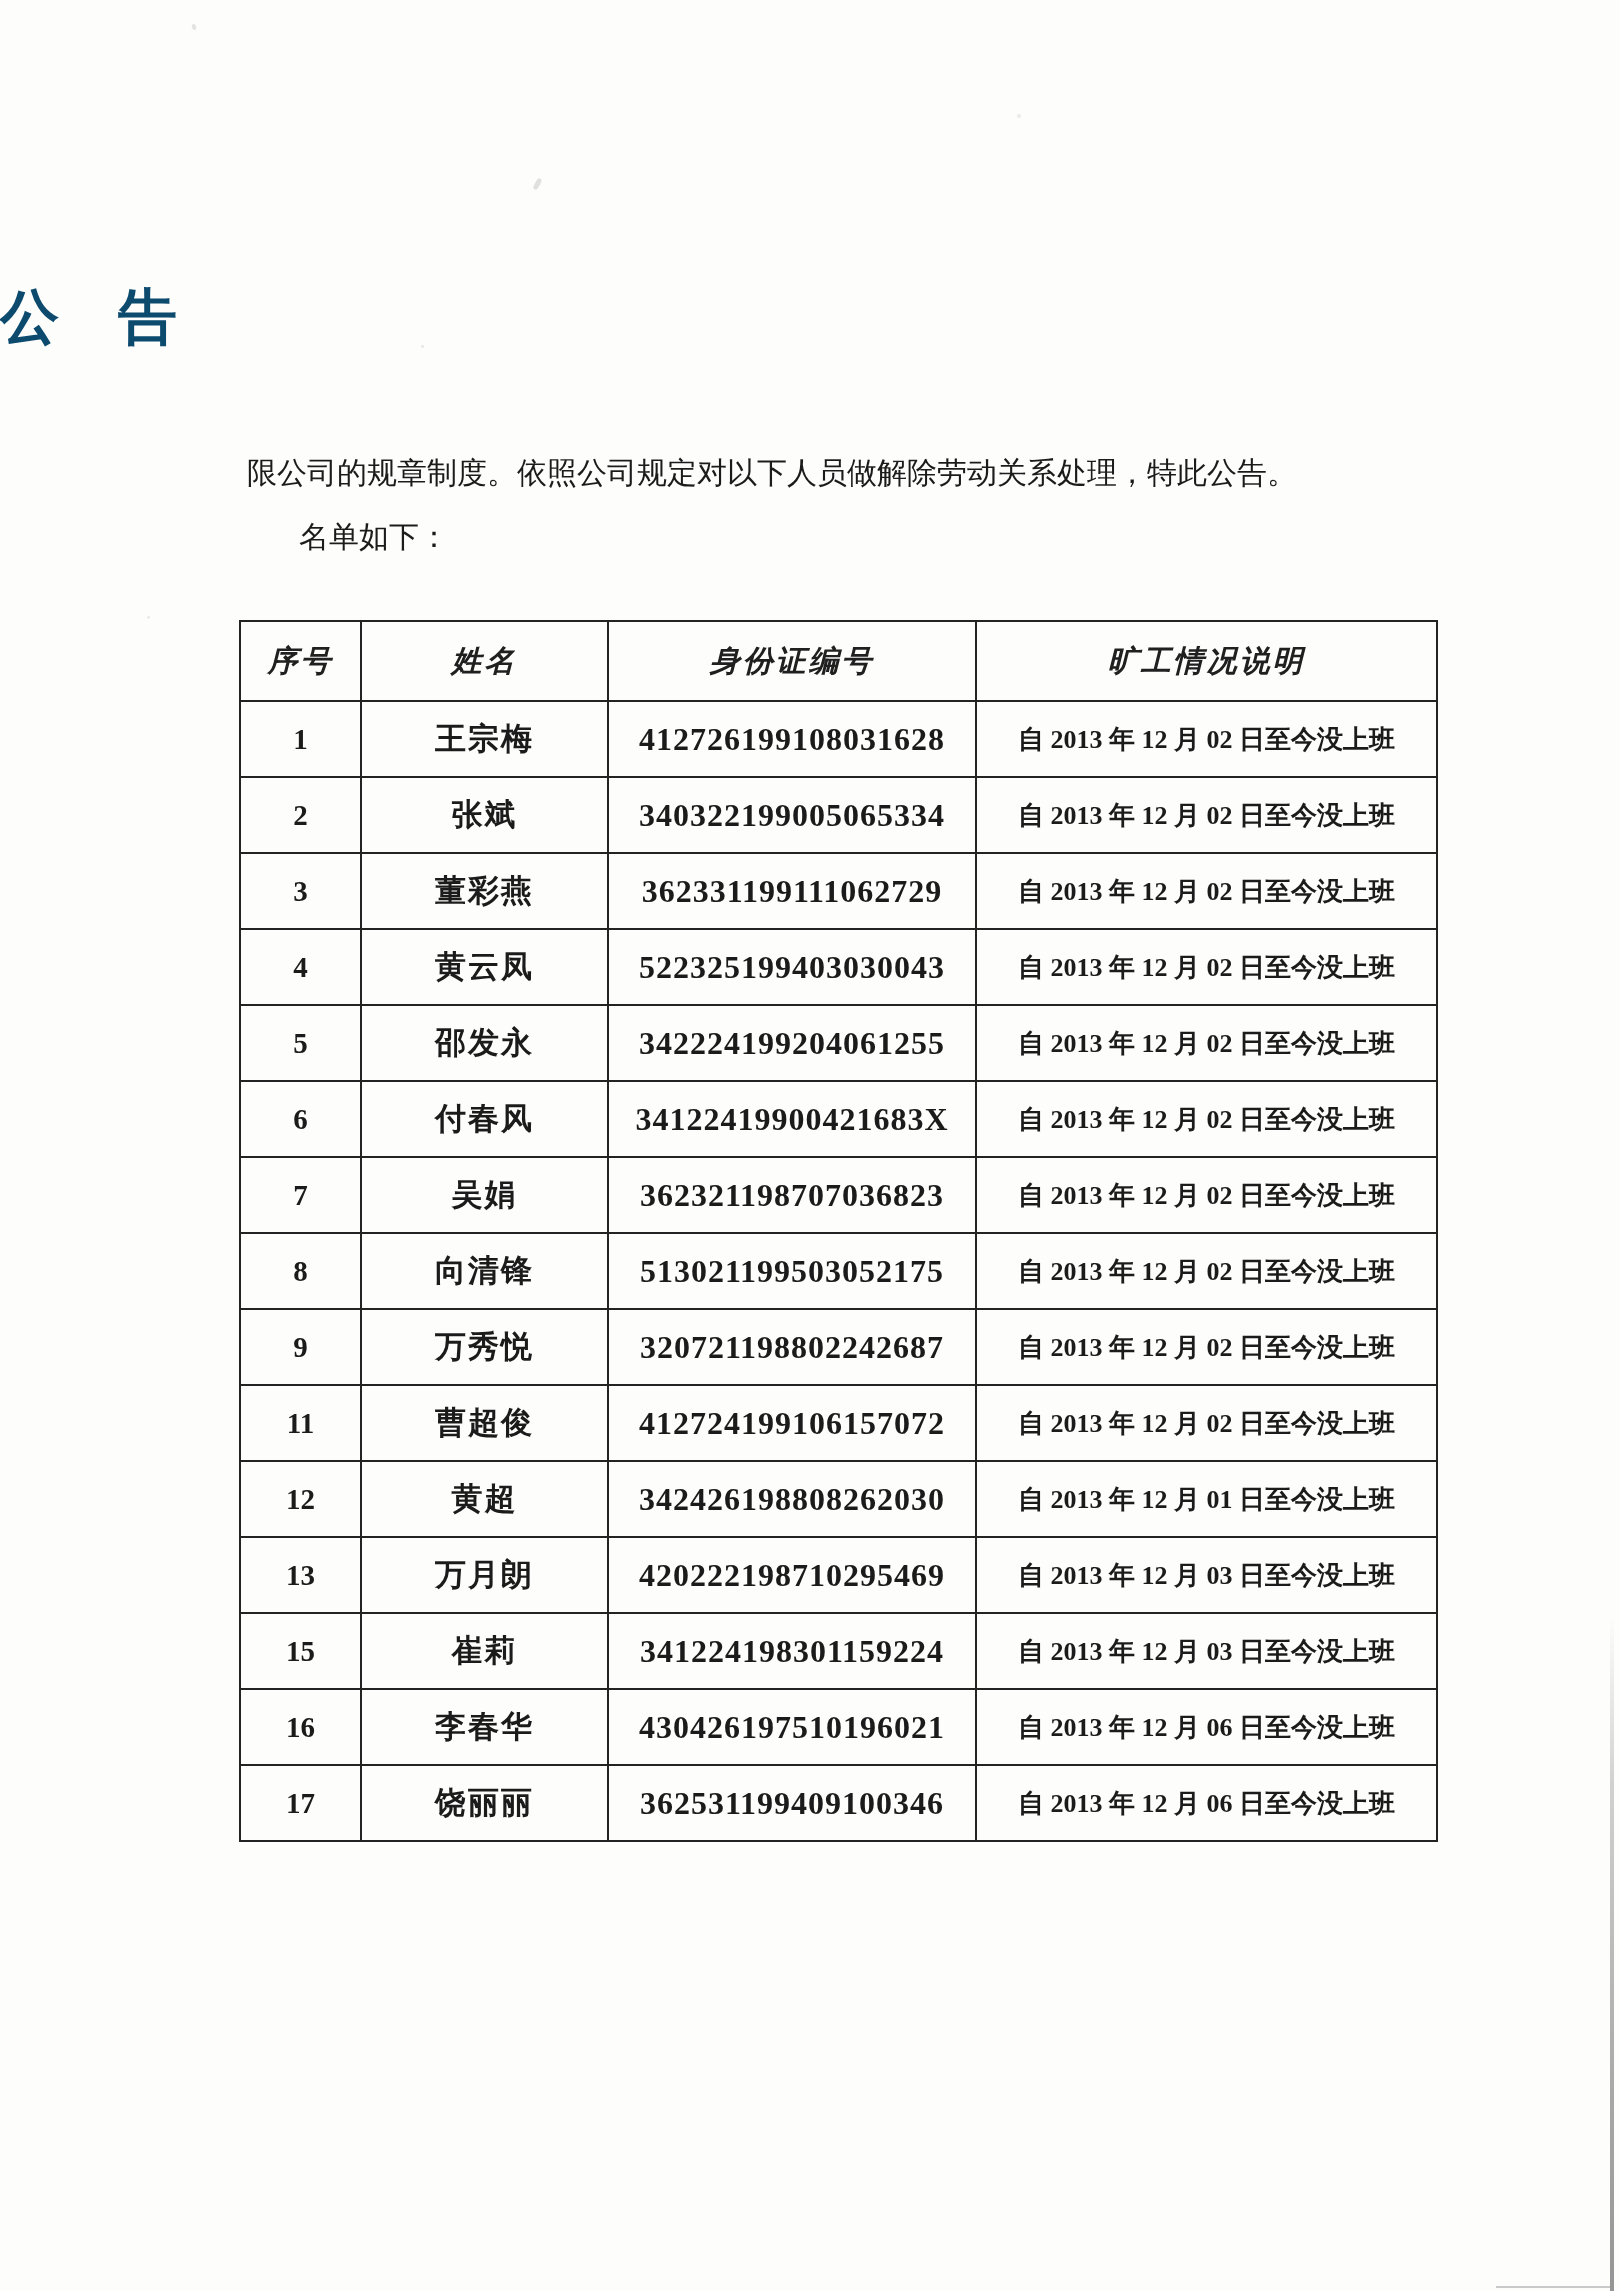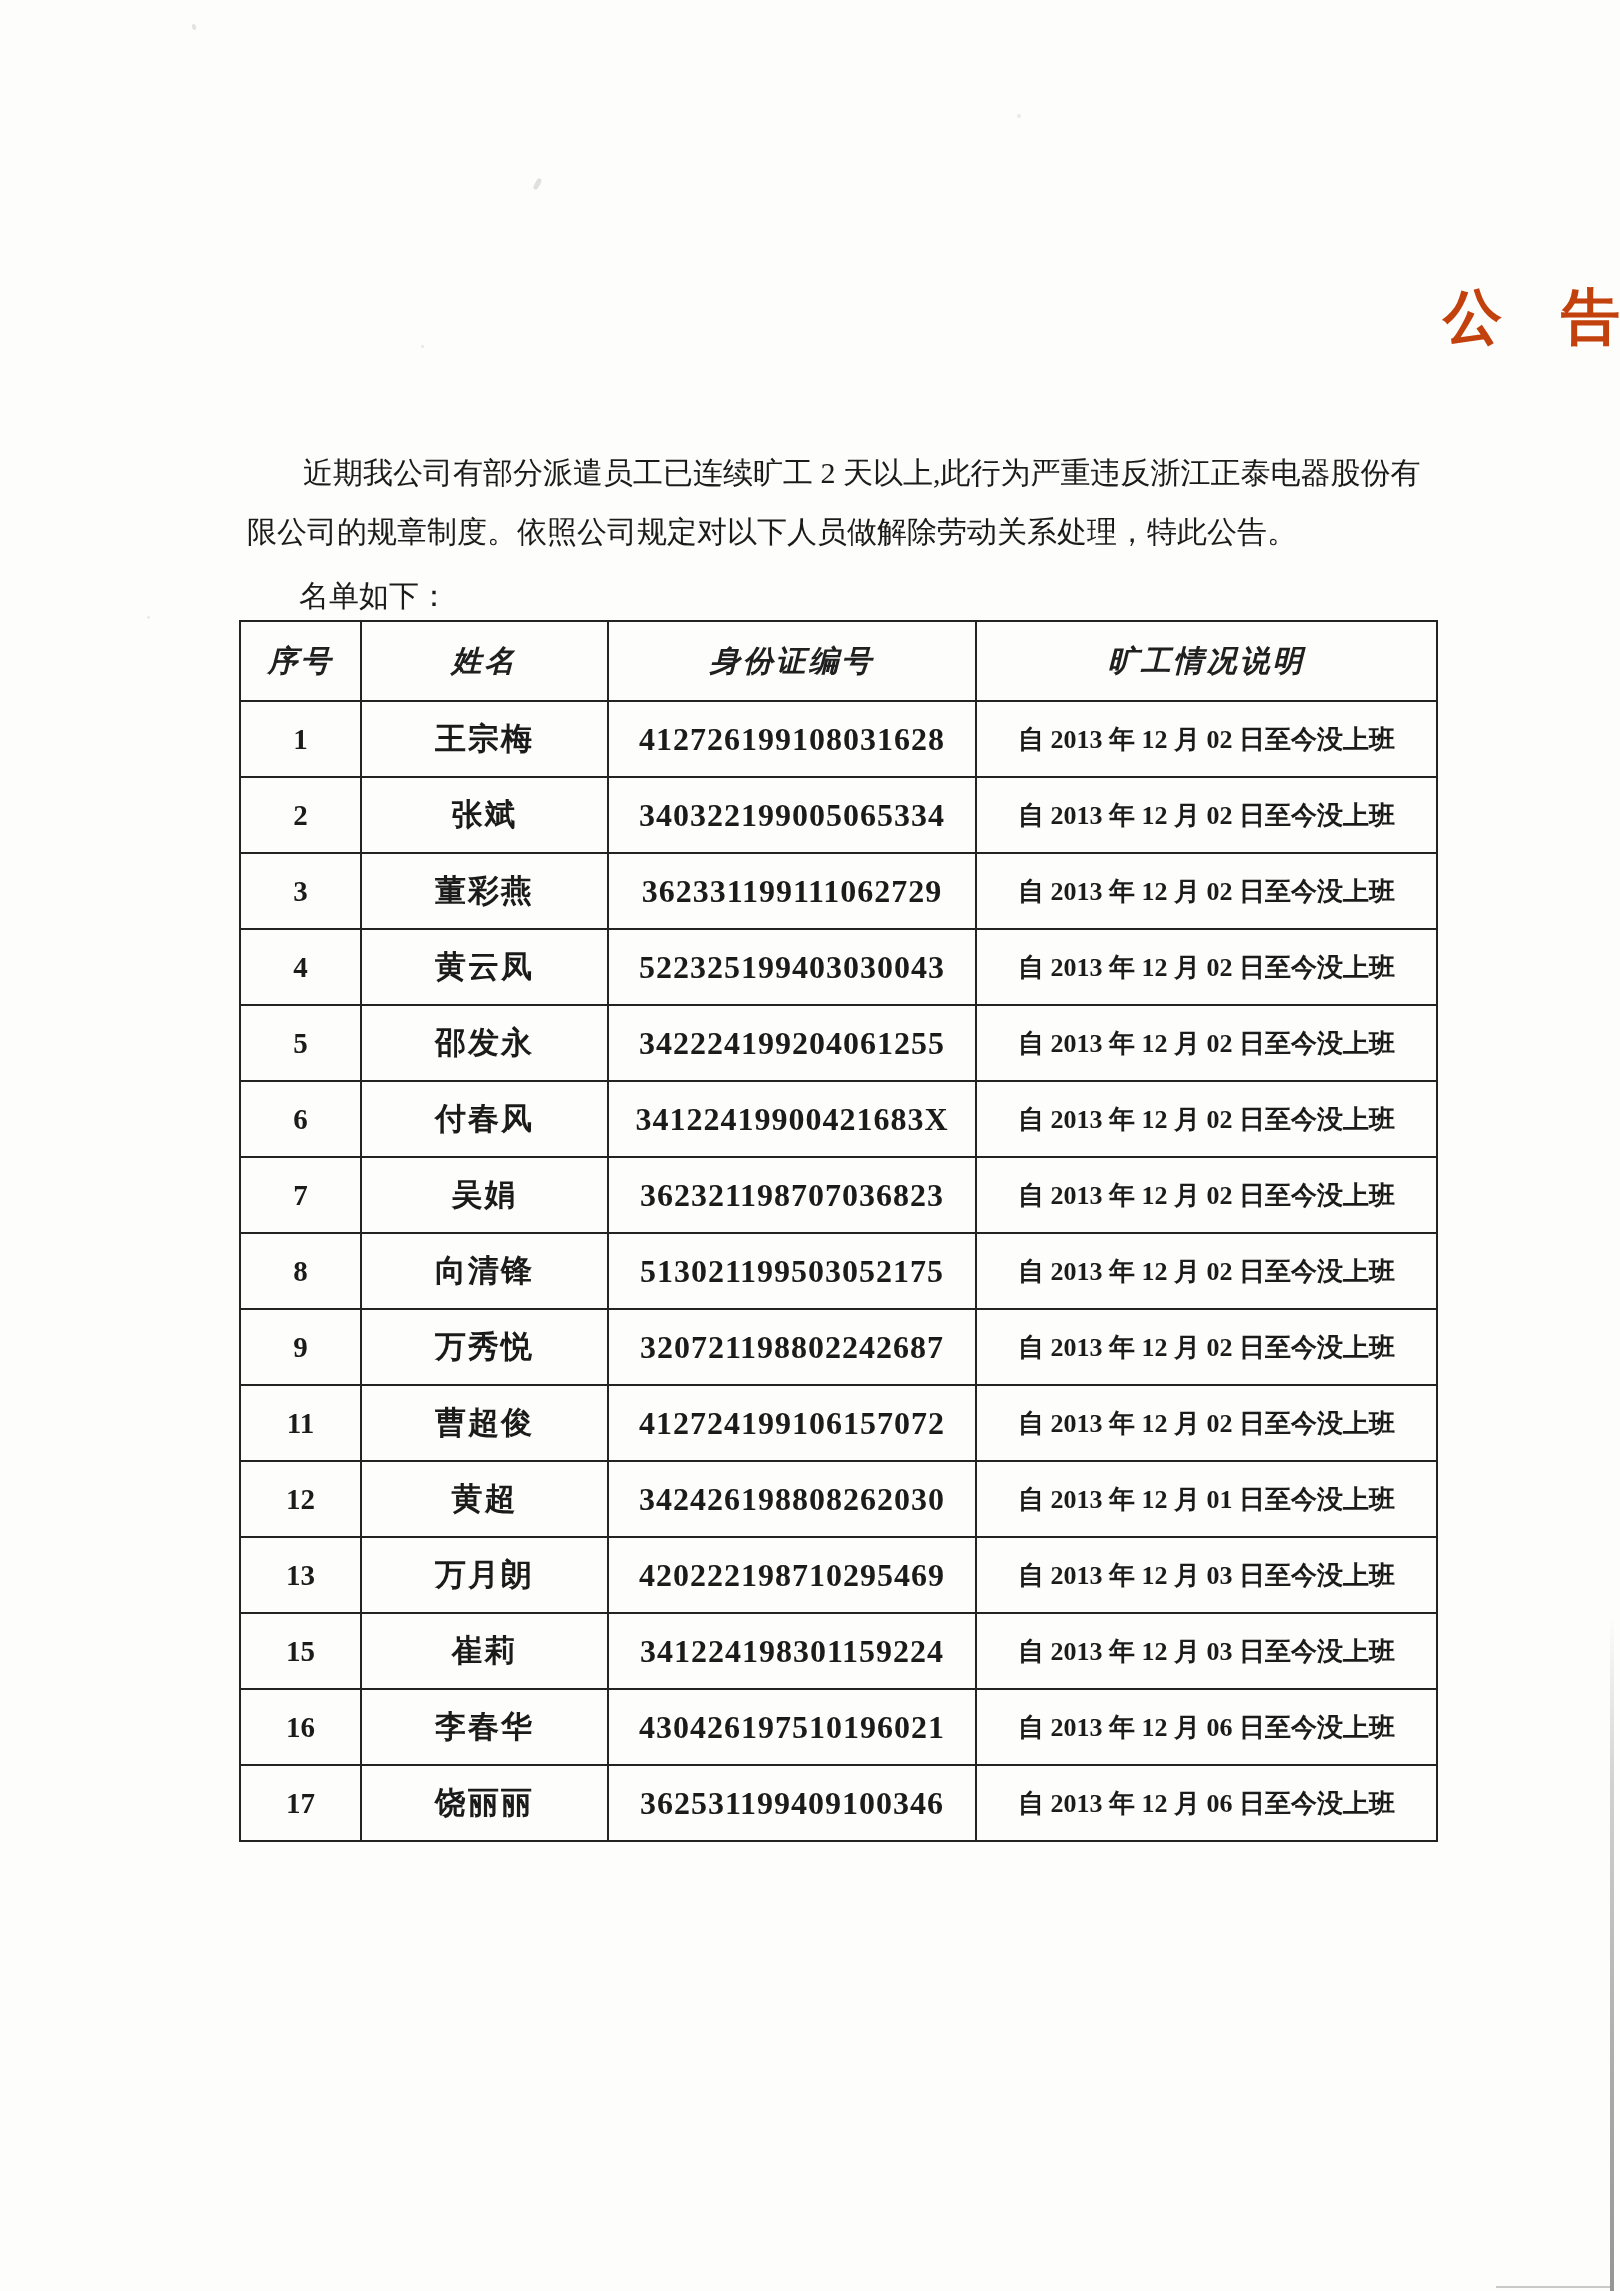--- a/index.html
+++ b/index.html
@@ -16,25 +16,25 @@
     font-family: "Liberation Serif", "DejaVu Serif", serif;
     color: #1b1b1b;
   }
 
   
   .doc-title {
     position: absolute;
     top: 239px;
     left: 0;
     width: 100%;
-    text-align: right;
+    text-align: left;
     font-size: 59px;
     line-height: 76px;
     font-weight: bold;
-    color: #c2410c;
+    color: #0c4a6e;
   }
 
   
   .body-text {
     position: absolute;
     left: 247px;
     top: 443px;
     width: 1161px;
     font-size: 30px;
     line-height: 59px;
@@ -103,21 +103,20 @@
   .speck.s5 { left: 147px; top: 616px; width: 2.9px;  height: 2.9px;  opacity: .22; }
 </style>
 </head>
 <body>
 
 <div class="page">
 
   <h1 class="doc-title">公　告</h1>
 
   <div class="body-text">
-    <div class="line indent">近期我公司有部分派遣员工已连续旷工 2 天以上,此行为严重违反浙江正泰电器股份有</div>
     <div class="line">限公司的规章制度。依照公司规定对以下人员做解除劳动关系处理，特此公告。</div>
     <div class="list-intro">名单如下：</div>
   </div>
 
   <table class="notice">
     <colgroup>
       <col style="width:121px">
       <col style="width:247px">
       <col style="width:368px">
       <col style="width:461px">

